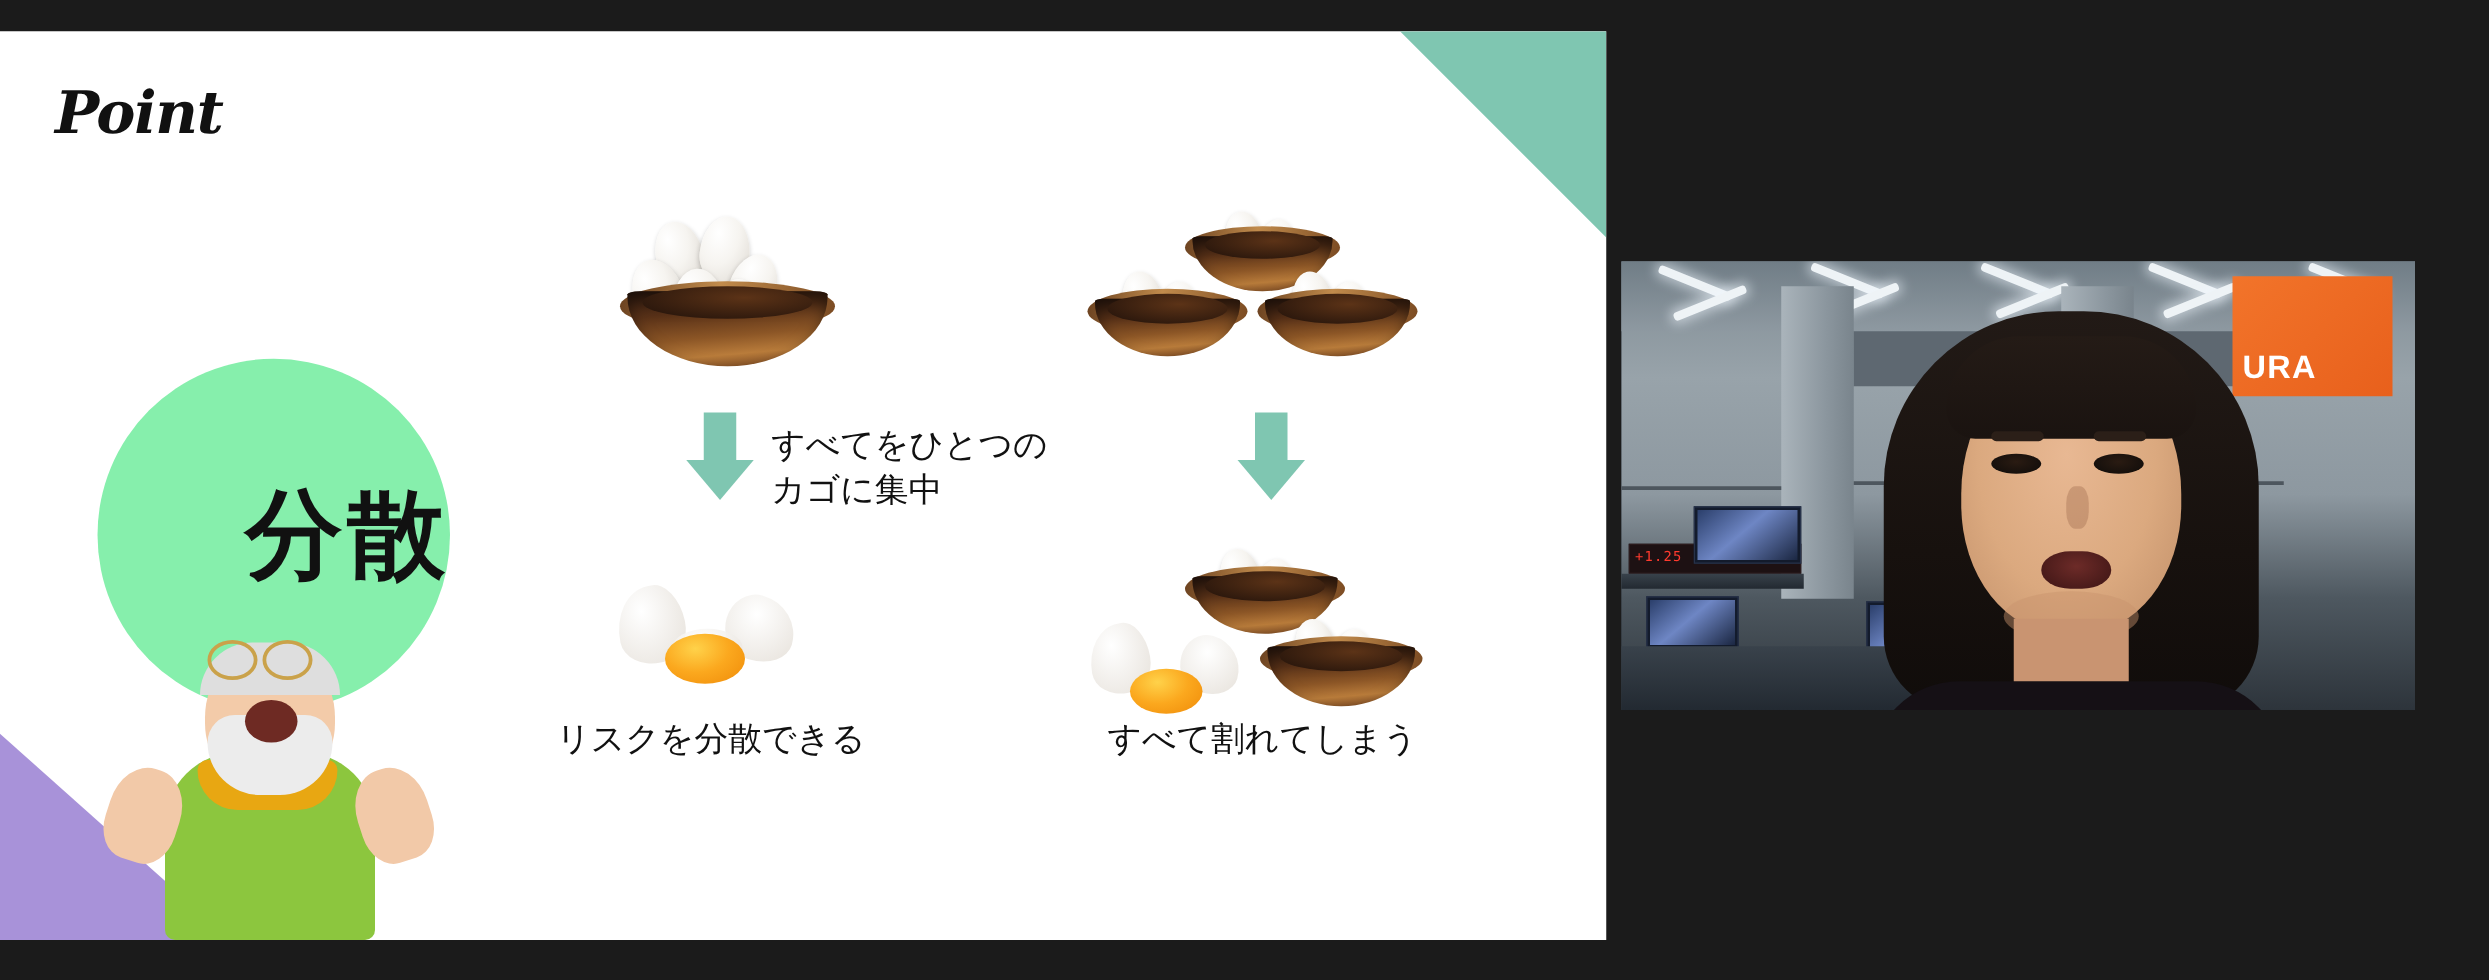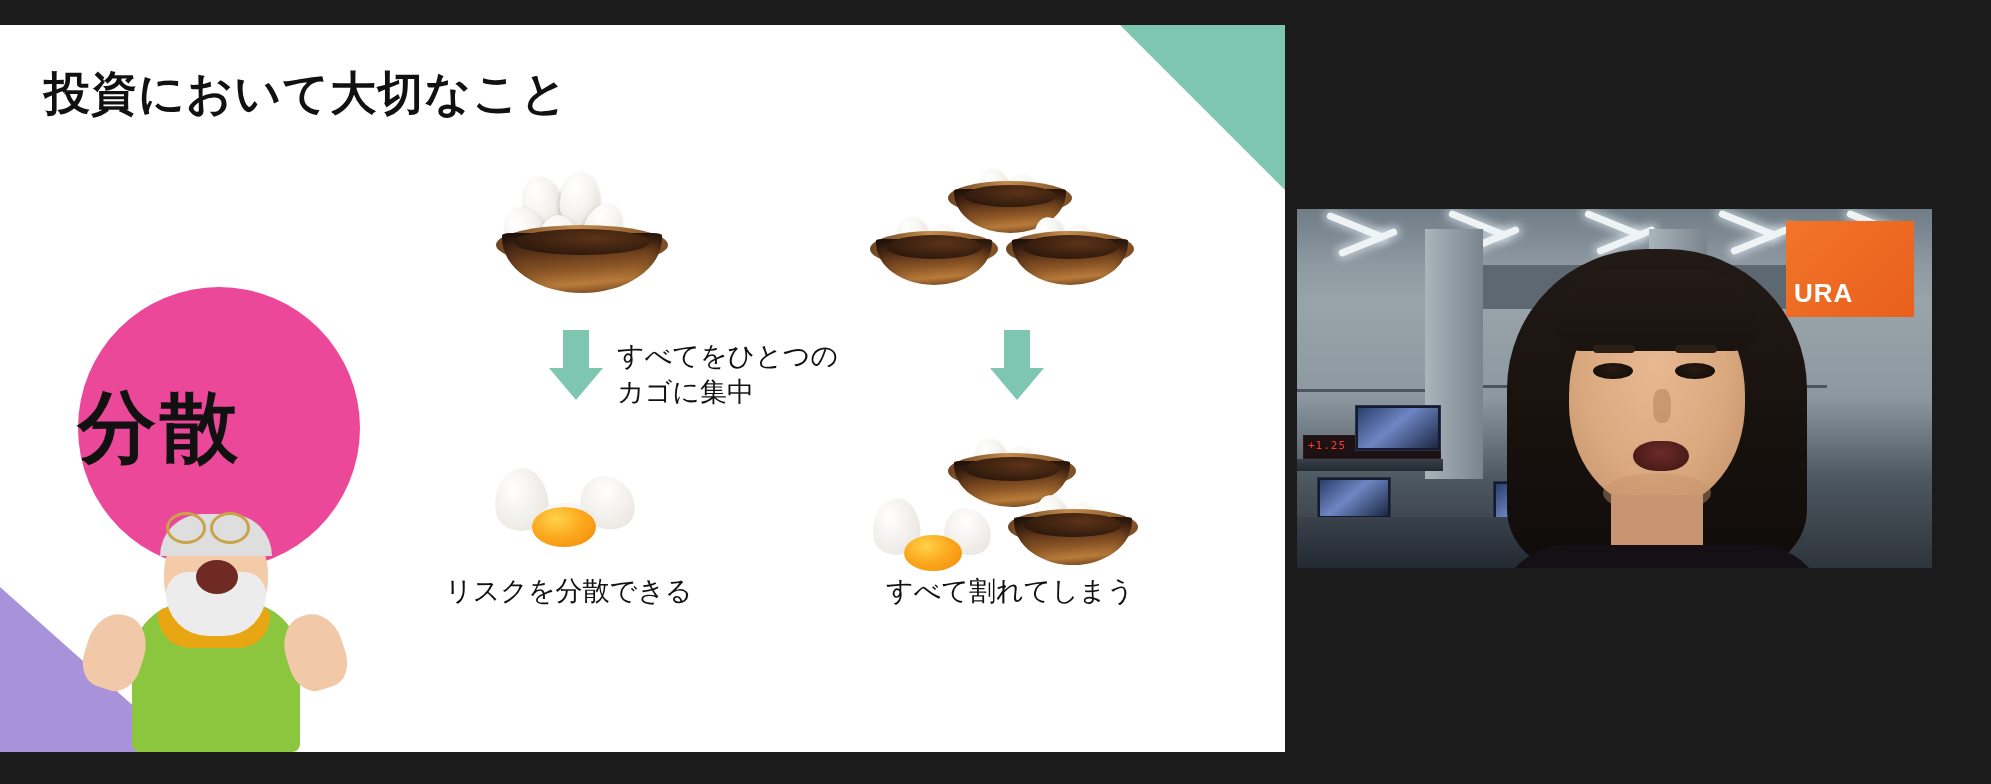--- a/index.html
+++ b/index.html
@@ -13,21 +13,21 @@
   .corner-purple{position:absolute;left:0;bottom:0;width:0;height:0;
         border-bottom:165px solid #a892d9;border-right:185px solid transparent;}
 
   .title-row{position:absolute;left:44px;top:38px;display:flex;align-items:baseline;gap:38px;white-space:nowrap;}
   .title-point{font-family:"DejaVu Serif","Liberation Serif",serif;font-style:italic;font-weight:700;
         font-size:47px;color:#111;letter-spacing:-1px;}
   .title-main{font-size:46px;font-weight:600;color:#111;letter-spacing:1px;}
 
   
   .circle-fun{position:absolute;left:78px;top:262px;width:282px;height:282px;border-radius:50%;
-        background:#ec4899;display:flex;align-items:center;justify-content:flex-start;}
+        background:#86efac;display:flex;align-items:center;justify-content:flex-end;}
   .circle-fun span{font-size:78px;font-weight:700;color:#111;letter-spacing:4px;}
 
   
   .oldman{position:absolute;left:80px;bottom:0;width:270px;height:250px;}
   .om-hand{position:absolute;background:#f2c9a8;border-radius:46% 46% 38% 38%;}
   .om-body{position:absolute;left:52px;bottom:0;width:168px;height:150px;background:#8cc63e;
         border-radius:58px 58px 8px 8px;}
   .om-collar{position:absolute;left:78px;bottom:104px;width:112px;height:40px;background:#e8a712;
         border-radius:10px 10px 40px 40px;}
   .om-head{position:absolute;left:84px;bottom:120px;width:104px;height:116px;background:#f3cba9;border-radius:50% 50% 46% 46%;}
@@ -103,21 +103,21 @@
 <body>
 
 <div id="root">
 
   <div class="slide">
 
     <div class="corner-green"></div>
     <div class="corner-purple"></div>
 
     <div class="title-row">
-      <div class="title-main">投資において大切なこと</div>
+      <div class="title-point">Point</div>
     </div>
 
     <div class="circle-fun">
       <span>分散</span>
     </div>
 
     <div class="bowl" style="position:absolute;left:492px;top:148px;width:180px;height:120px;">
 
       <div class="egg" style="left:32px;top:4px;width:38px;height:50px;transform:rotate(-14deg);"></div>
       <div class="egg" style="left:68px;top:0px;width:40px;height:54px;transform:rotate(6deg);"></div>

